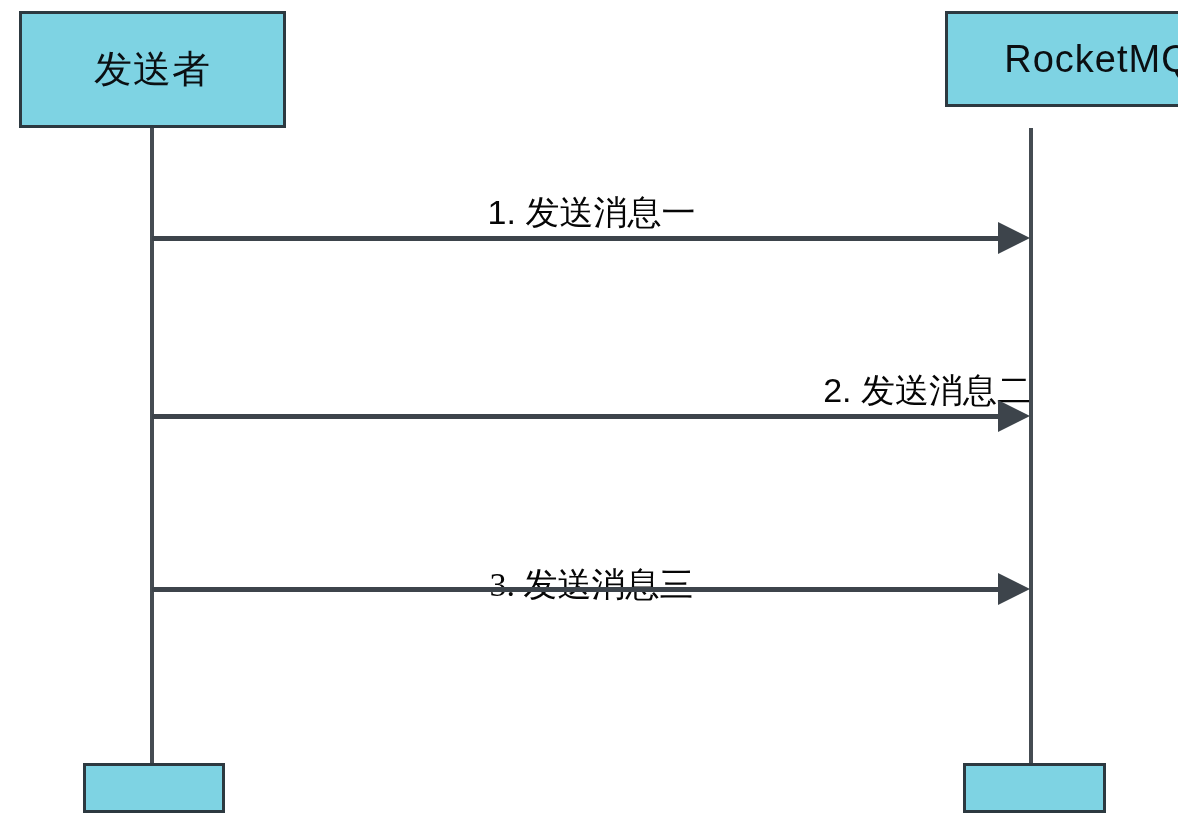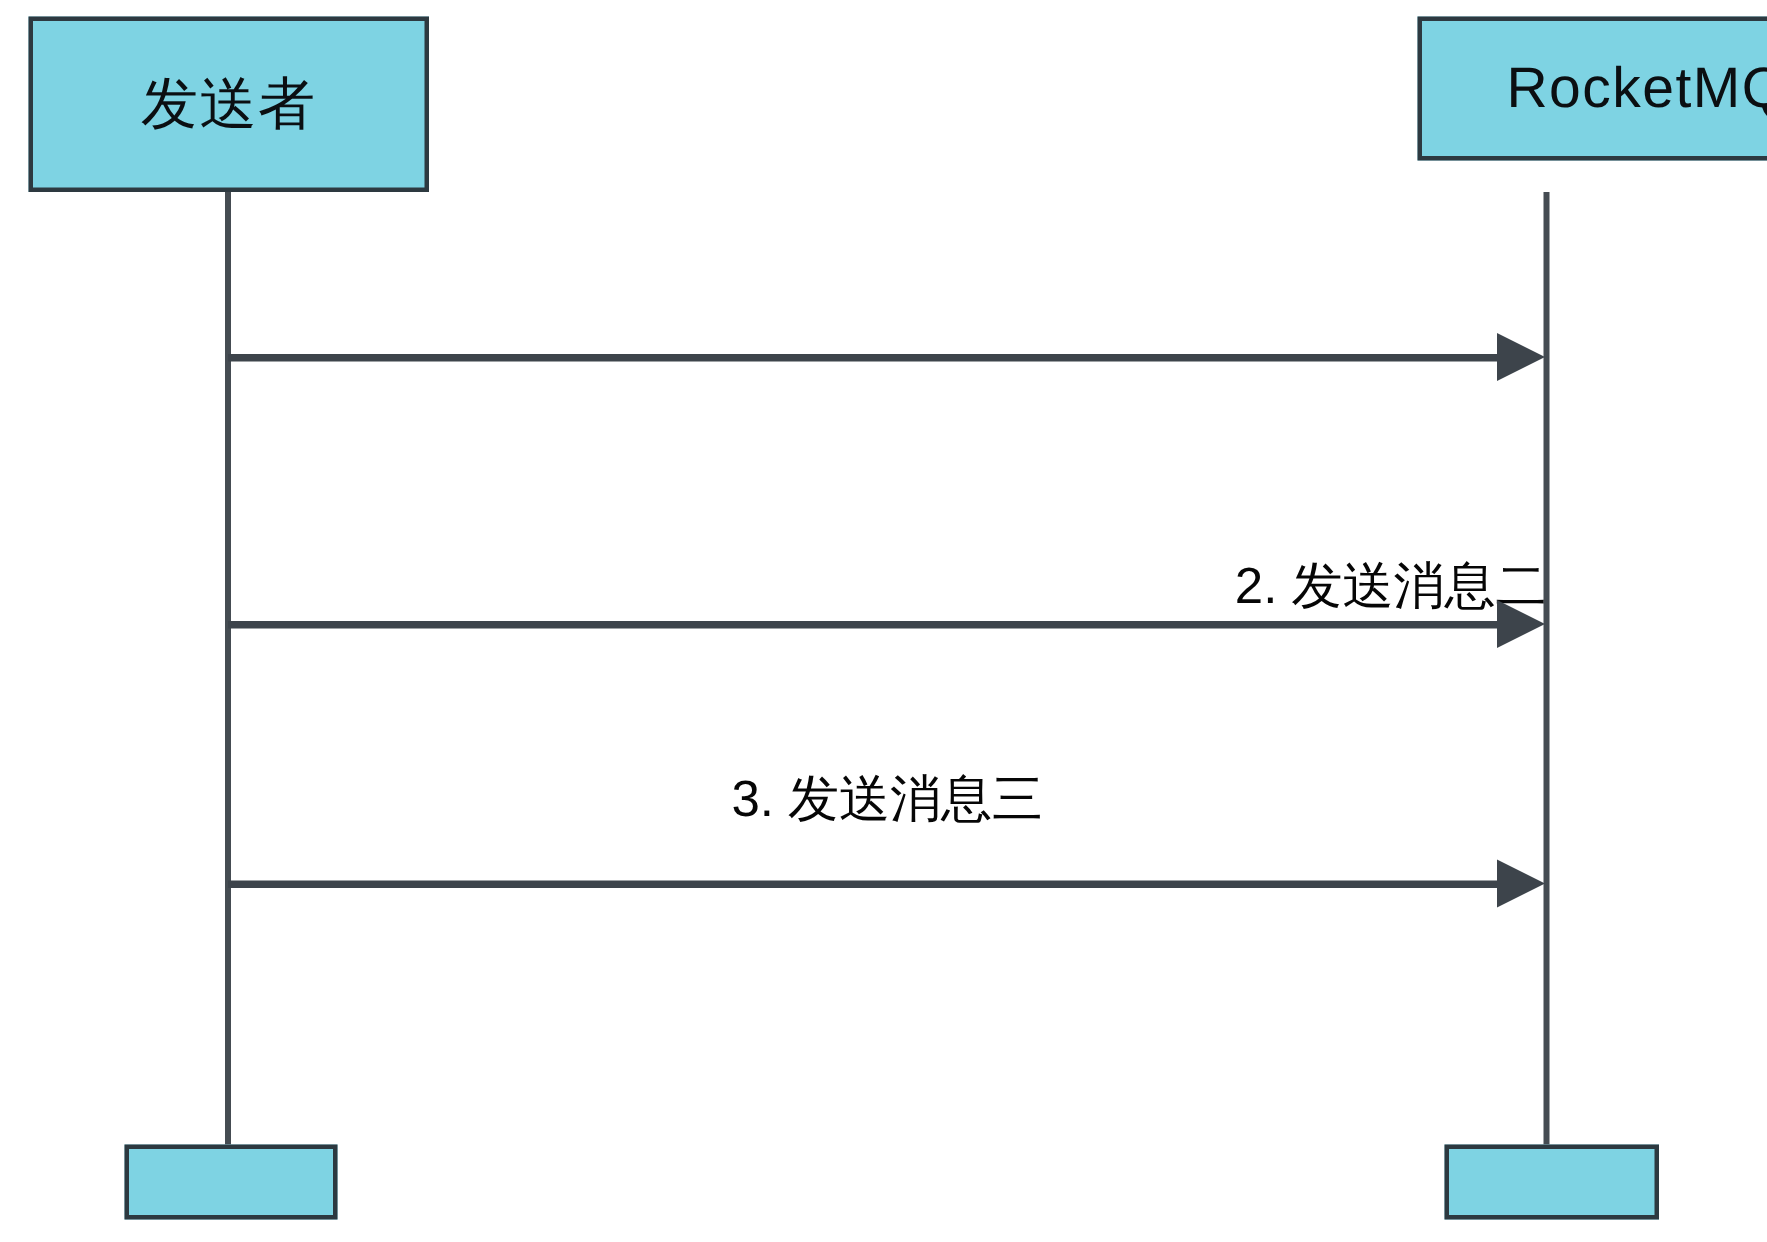--- a/index.html
+++ b/index.html
@@ -50,21 +50,21 @@
     position: absolute;
     left: 152px;
     width: 879px;
     text-align: center;
     font-size: 34px;
     color: #060606;
     white-space: nowrap;
   }
   .msg-label.m1 { top: 190px; }
   .msg-label.m2 { top: 368px; text-align: right; }
-  .msg-label.m3 { top: 510px; }
+  .msg-label.m3 { top: 562px; font-family: Liberation Serif, serif; }
   .msg-line {
     position: absolute;
     left: 152px;
     width: 852px;
     height: 5px;
     background: #3d444b;
   }
   .msg-line.m1 { top: 236px; }
   .msg-line.m2 { top: 414px; }
   .msg-line.m3 { top: 587px; }
@@ -89,20 +89,21 @@
   <div class="actor-box top-left">
     <span>发送者</span>
   </div>
   <div class="actor-box top-right">
     <span>RocketMQ</span>
   </div>
 
   <div class="lifeline left"></div>
   <div class="lifeline right"></div>
 
+  <div class="msg-label m1">1. 发送消息一</div>
   <div class="msg-line m1"></div>
   <div class="arrow-head m1"></div>
 
   <div class="msg-label m2">2. 发送消息二</div>
   <div class="msg-line m2"></div>
   <div class="arrow-head m2"></div>
 
   <div class="msg-label m3">3. 发送消息三</div>
   <div class="msg-line m3"></div>
   <div class="arrow-head m3"></div>

